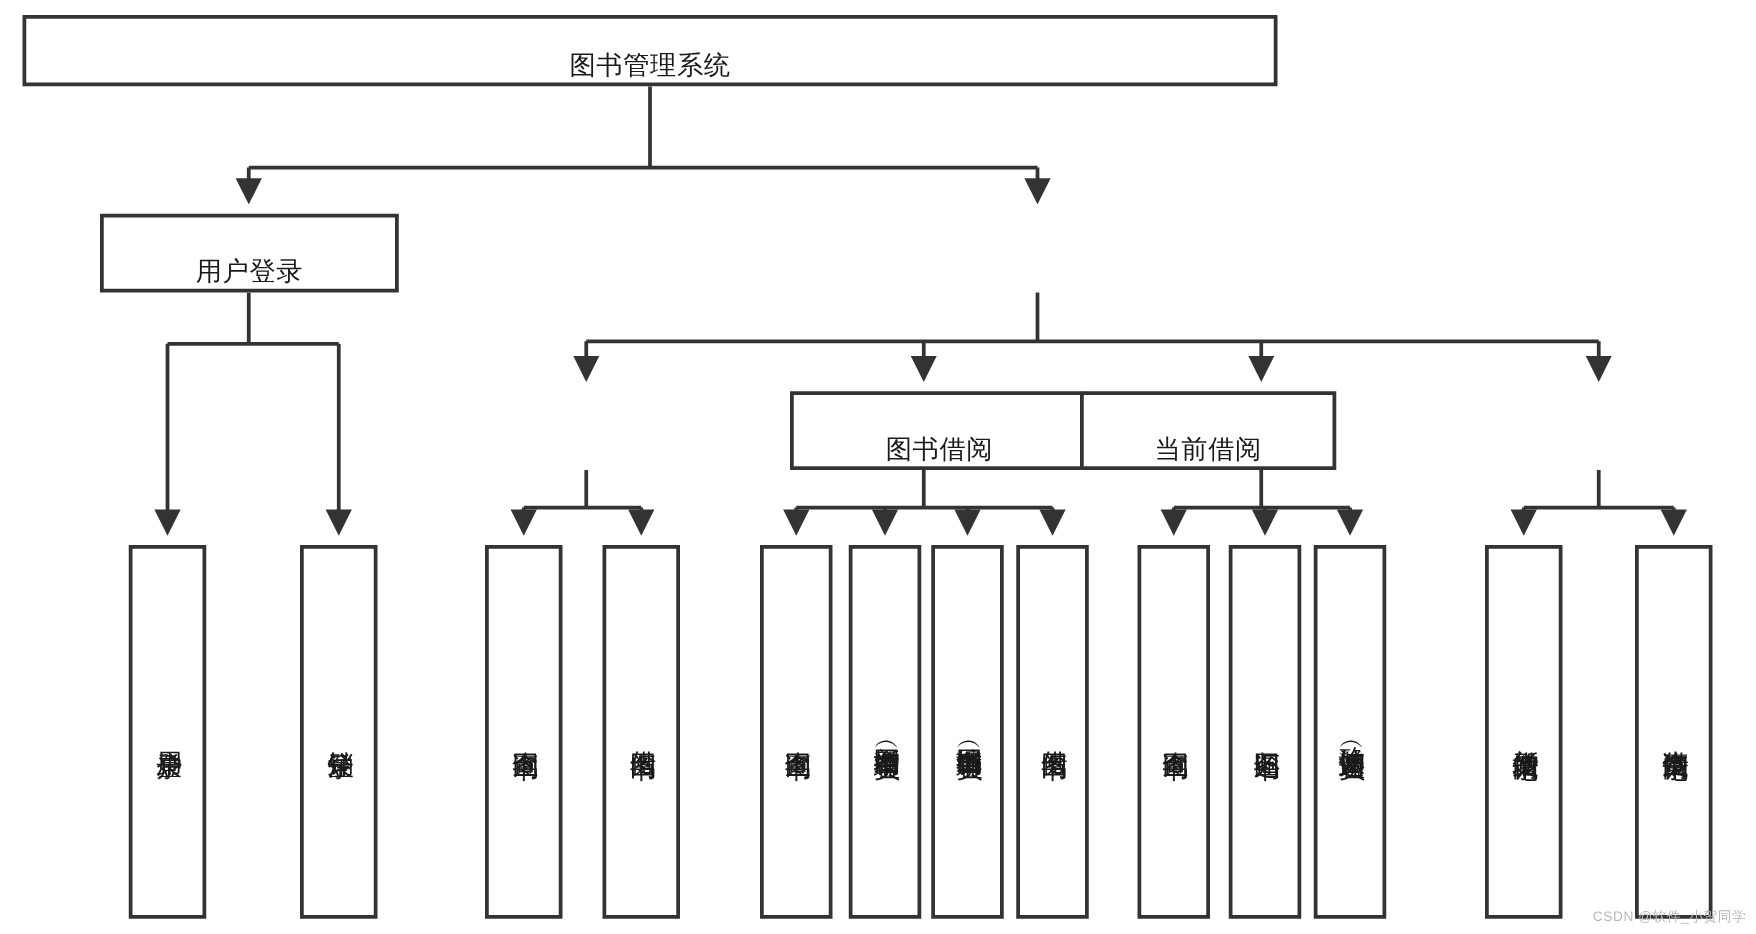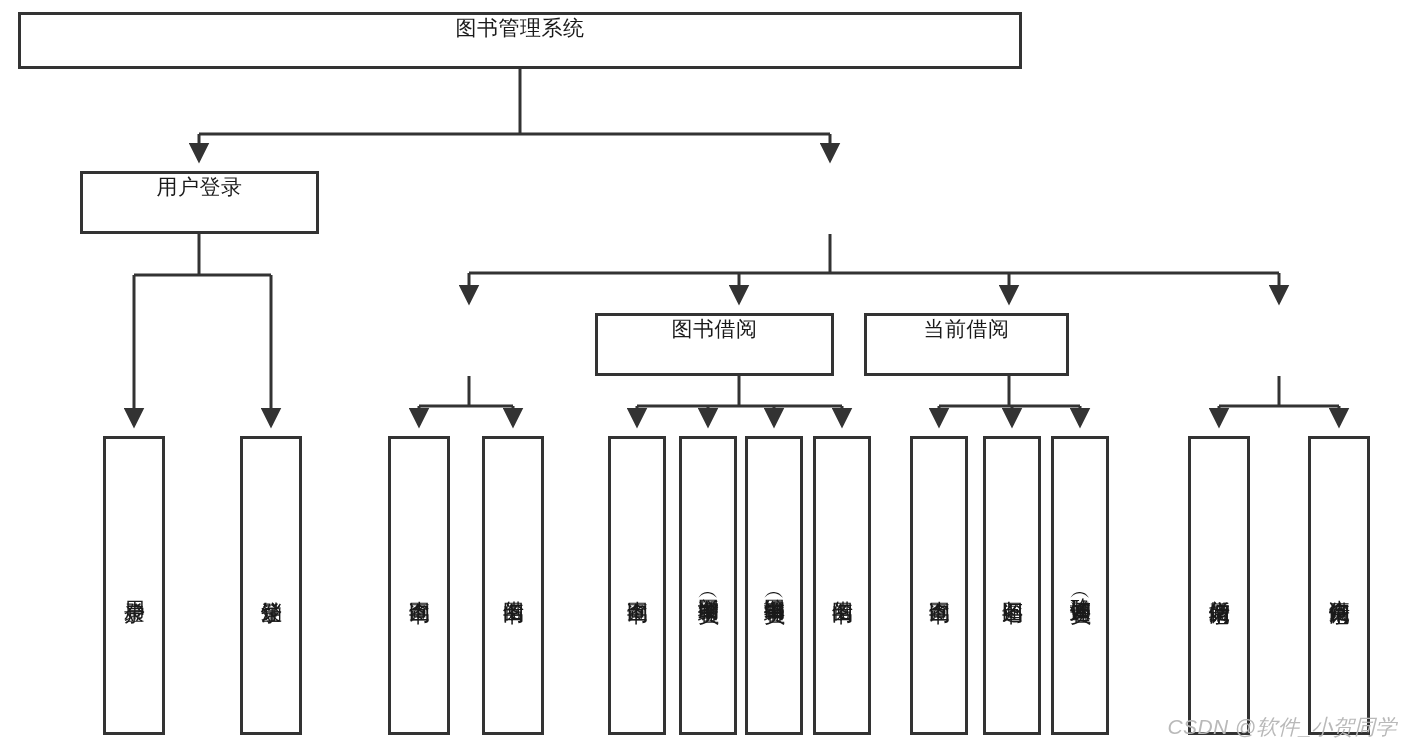--- a/index.html
+++ b/index.html
@@ -23,21 +23,21 @@
     top: 0;
     width: 1405px;
     height: 747px;
   }
   .node {
     position: absolute;
     box-sizing: border-box;
     border: 3px solid #333333;
     background: #ffffff;
     display: flex;
-    align-items: flex-start;
+    align-items: flex-end;
     justify-content: center;
     color: #1a1a1a;
   }
   .node-label {
     font-size: 21px;
     line-height: 1.25;
     letter-spacing: 0.5px;
     white-space: nowrap;
     color: #1a1a1a;
   }
@@ -52,26 +52,25 @@
     white-space: normal;
     font-size: 21px;
     line-height: 1.28;
     letter-spacing: 1px;
     max-height: 272px;
   }
   #watermark {
     position: absolute;
     right: 8px;
     bottom: 6px;
-    font-size: 21px;
+    font-size: 11px;
     color: #b9b9b9;
     letter-spacing: 0.4px;
     white-space: nowrap;
     pointer-events: none;
-    font-style: italic;
   }
 </style>
 </head>
 <body>
 
 <div id="canvas">
 
   <svg id="svg-layer" viewBox="0 0 1405 747" xmlns="http://www.w3.org/2000/svg">
     <defs>
       <marker id="arrow" viewBox="0 0 12 12" refX="10" refY="6" markerWidth="7" markerHeight="7" orient="auto-start-reverse">
@@ -123,21 +122,21 @@
   </svg>
 
   <div class="node" style="left: 18px; top: 12px; width: 1004px; height: 57px;">
     <span class="node-label">图书管理系统</span>
   </div>
 
   <div class="node" style="left: 80px; top: 171px; width: 239px; height: 63px;">
     <span class="node-label">用户登录</span>
   </div>
 
-  <div class="node" style="left: 595px; top: 313px; width: 239px; height: 63px;">
+  <div class="node" style="left: 632px; top: 313px; width: 239px; height: 63px;">
     <span class="node-label">图书借阅</span>
   </div>
   <div class="node" style="left: 864px; top: 313px; width: 205px; height: 63px;">
     <span class="node-label">当前借阅</span>
   </div>
 
   <div class="node leaf" style="left: 103px; top: 436px; width: 62px; height: 299px;">
     <span class="node-label">用户登录</span>
   </div>
   <div class="node leaf" style="left: 240px; top: 436px; width: 62px; height: 299px;">

